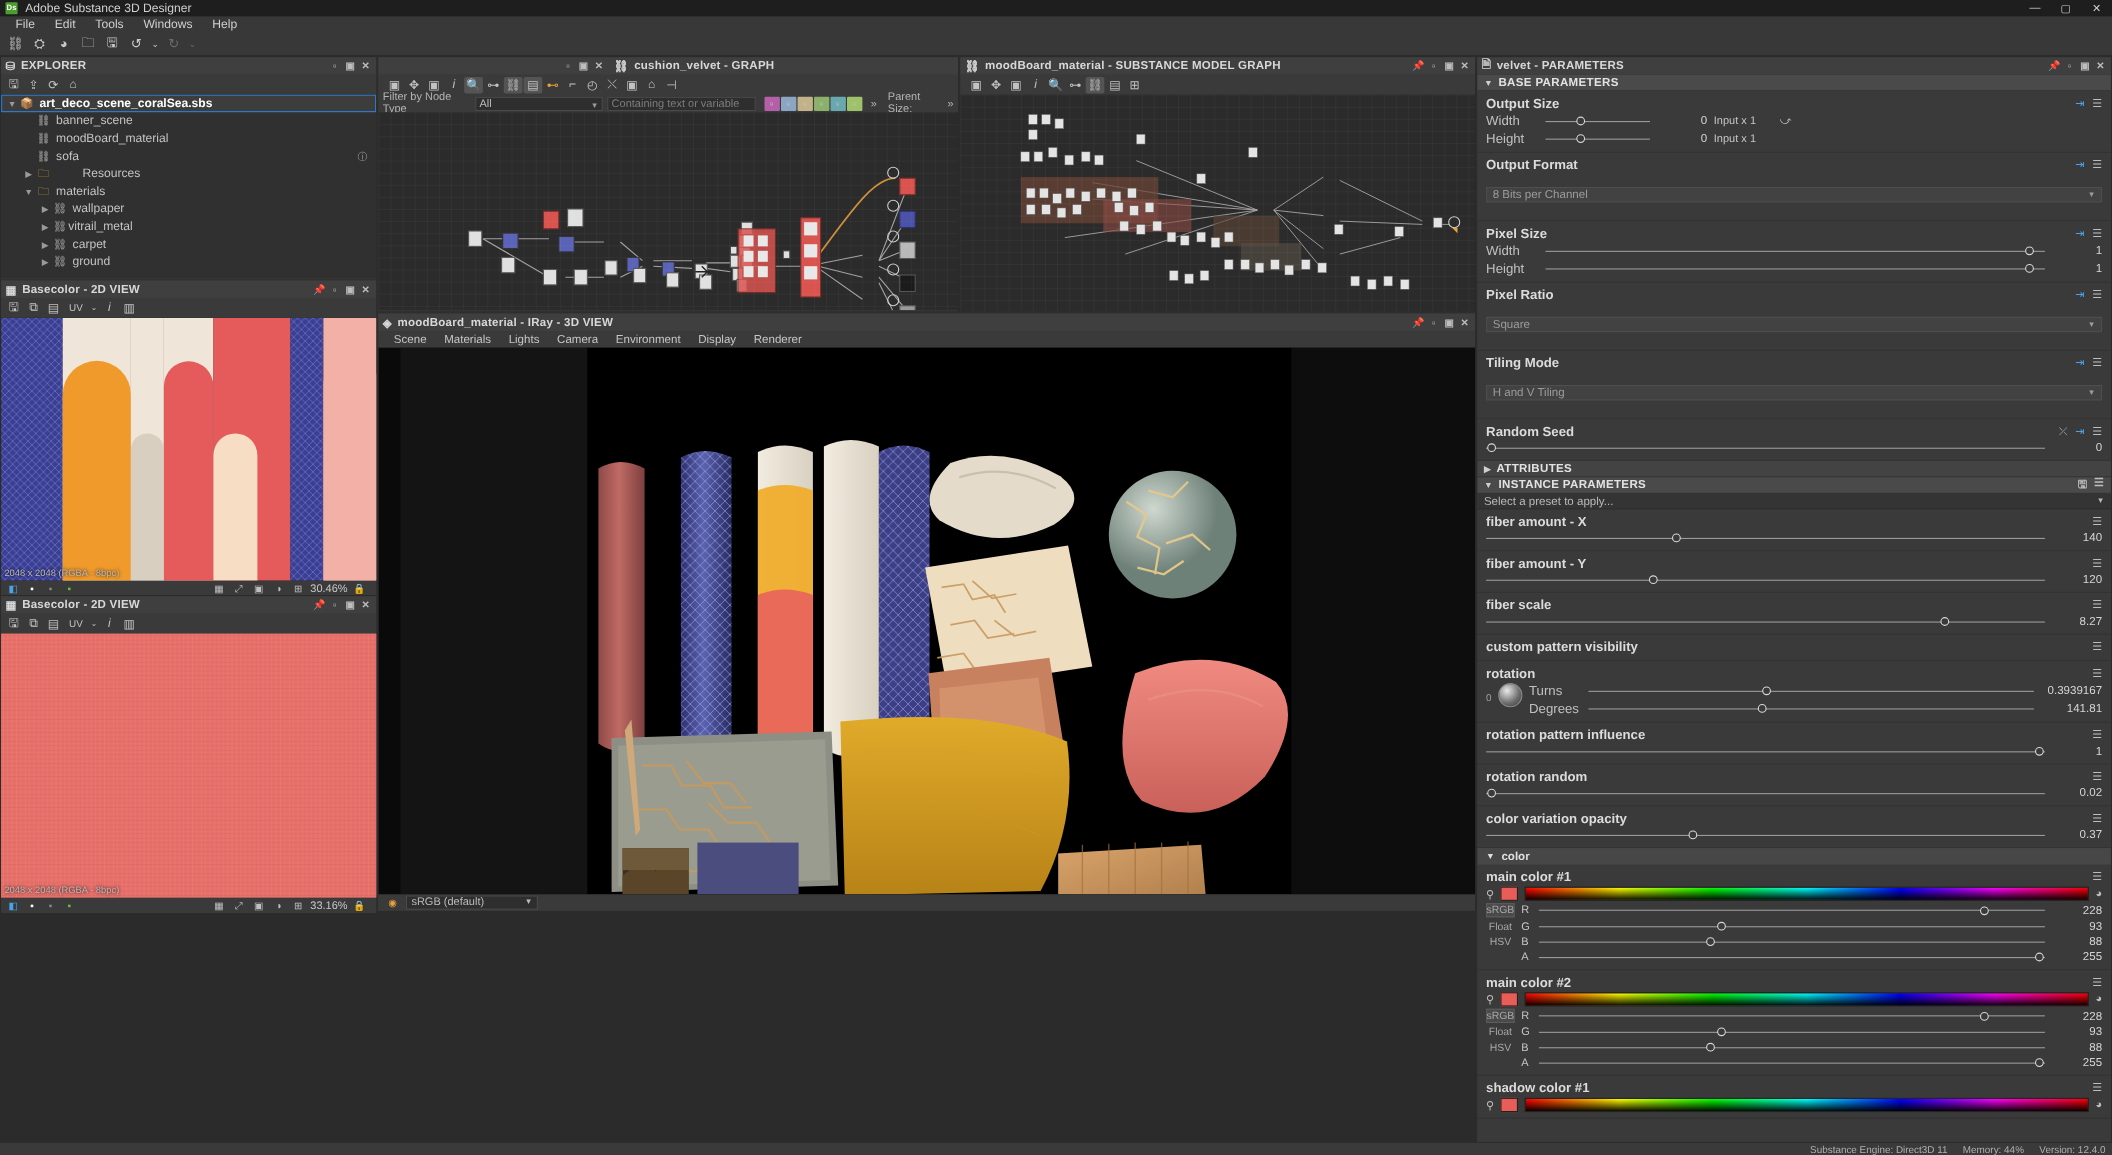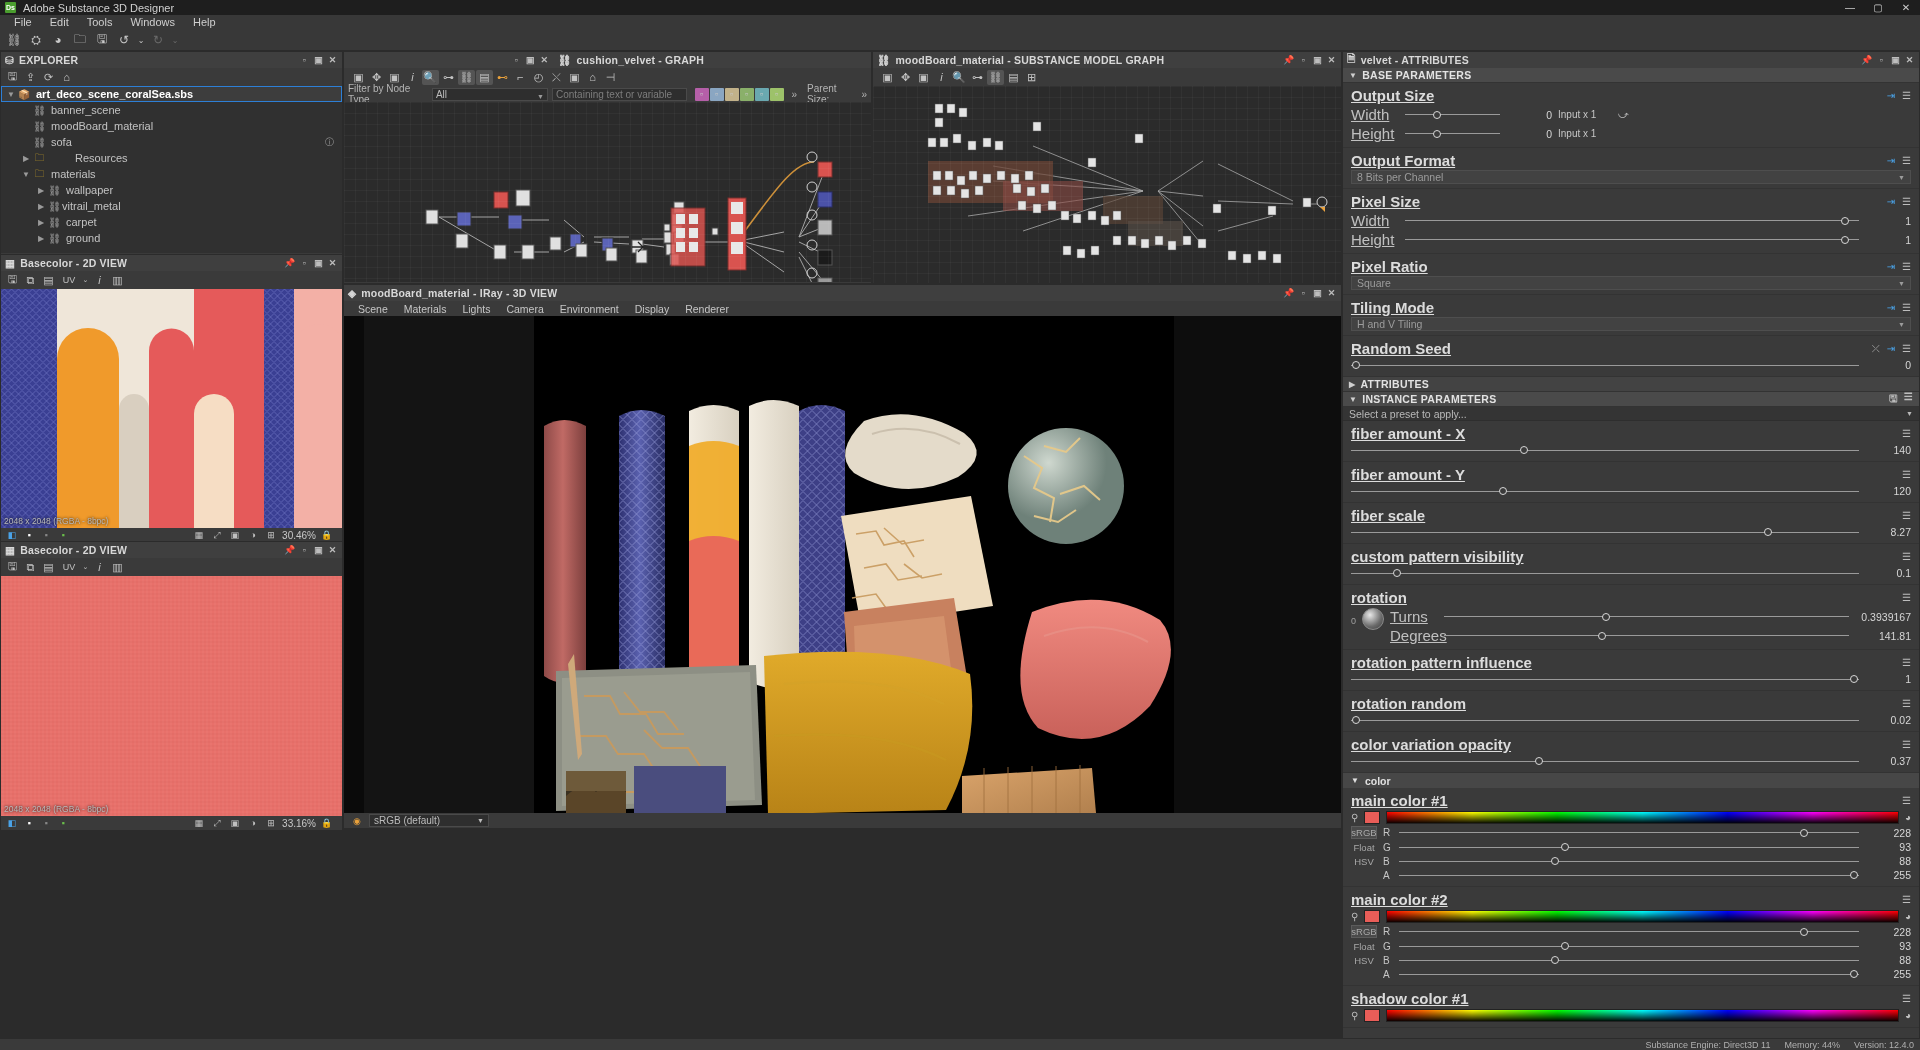--- a/index.html
+++ b/index.html
@@ -95,32 +95,32 @@
   
   #props { left:1342px; top:0; width:578px; height:988px; }
   .props-scroll { height:calc(100% - 16px); overflow:hidden; background:#3a3a3a; }
   .sect-head { height:15px; background:#4a4a4a; display:flex; align-items:center; gap:5px;
                padding:0 6px; font-size:10.5px; font-weight:bold; color:#e2e2e2; letter-spacing:.3px;
                border-bottom:1px solid #333; }
   .sect-head .chev { font-size:8px; color:#cfcfcf; }
   .sect-head .right { margin-left:auto; display:flex; gap:6px; }
   .pgroup { border-bottom:1px solid #333; padding:3px 0 4px 0; }
   .prow { display:flex; align-items:center; padding:1px 8px; gap:6px; min-height:14px; }
-  .plabel { font-size:15px; font-weight:bold; color:#dcdcdc;text-decoration:underline; }
+  .plabel { font-size:12px; font-weight:bold; color:#dcdcdc; }
   .plabel.sub { font-weight:normal; color:#c0c0c0; width:48px; flex:none; }
   .picons { margin-left:auto; display:flex; gap:7px; align-items:center; }
   .pi { font-size:10px; color:#bdbdbd; }
   .pi.blue { color:#4aa3e8; }
   .slider { position:relative; height:10px; flex:1; display:flex; align-items:center; }
   .sl-track { position:absolute; left:0; right:0; height:1px; background:#9a9a9a; }
   .sl-knob { position:absolute; width:8px; height:8px; border-radius:50%;
              border:1.5px solid #d8d8d8; background:#3a3a3a; transform:translateX(-50%); }
   .pval { width:46px; text-align:right; font-size:10.5px; color:#d6d6d6; flex:none; }
   .psuffix { width:52px; font-size:10px; color:#c6c6c6; flex:none; }
-  .dropdown { height:14px; margin:0 8px; background:#424242; border:1px solid #4e4e4e;
+  .dropdown { height:14px; margin:12px 8px; background:#424242; border:1px solid #4e4e4e;
               display:flex; align-items:center; padding:0 5px; font-size:10.5px; color:#9c9c9c; }
   .dropdown .chev { margin-left:auto; font-size:7px; }
   .preset-row { height:14px; background:#343434; border-bottom:1px solid #2e2e2e;
                 display:flex; align-items:center; padding:0 6px; font-size:10.5px; color:#b9b9b9; }
   .preset-row .chev { margin-left:auto; font-size:7px; }
   .colorbar { height:13px; flex:1; border:1px solid #222;
      background:linear-gradient(to right,#ff0000,#ffff00,#00ff00,#00ffff,#0000ff,#ff00ff,#ff0000); position:relative;}
   .colorbar:after { content:""; position:absolute; inset:0;
      background:linear-gradient(to bottom, rgba(255,255,255,0) 0%, rgba(0,0,0,.95) 100%); }
   .swatch { width:16px; height:13px; border:1px solid #222; flex:none; }
@@ -716,21 +716,21 @@
       <div class="cs-select">
         <span>sRGB (default)</span>
         <span style="margin-left:auto;font-size:7px;">▼</span>
       </div>
     </div>
   </div>
 
   <div class="panel" id="props">
     <div class="panel-head">
       <span style="margin-right:5px;">🗎</span>
-      <span>velvet - ATTRIBUTES</span>
+      <span>velvet - PARAMETERS</span>
       <div class="ph-icons">
         <div class="ph-btn">📌</div>
         <div class="ph-btn">▫</div>
         <div class="ph-btn">▣</div>
         <div class="ph-btn">✕</div>
       </div>
     </div>
 
     <div class="props-scroll">
 
@@ -919,27 +919,20 @@
               <span class="pval">8.27</span>
             </div>
           </div>
           <div class="pgroup">
             <div class="prow">
               <span class="plabel">custom pattern visibility</span>
               <span class="picons">
                 <span class="pi">☰</span>
               </span>
             </div>
-            <div class="prow">
-              <span class="slider">
-                <span class="sl-track"></span>
-                <span class="sl-knob" style="left:9%"></span>
-              </span>
-              <span class="pval">0.1</span>
-            </div>
           </div>
         </div>
 
       <div class="pgroup">
         <div class="prow">
           <span class="plabel">rotation</span>
           <span class="picons">
               <span class="pi">☰</span>
             </span>
         </div>

